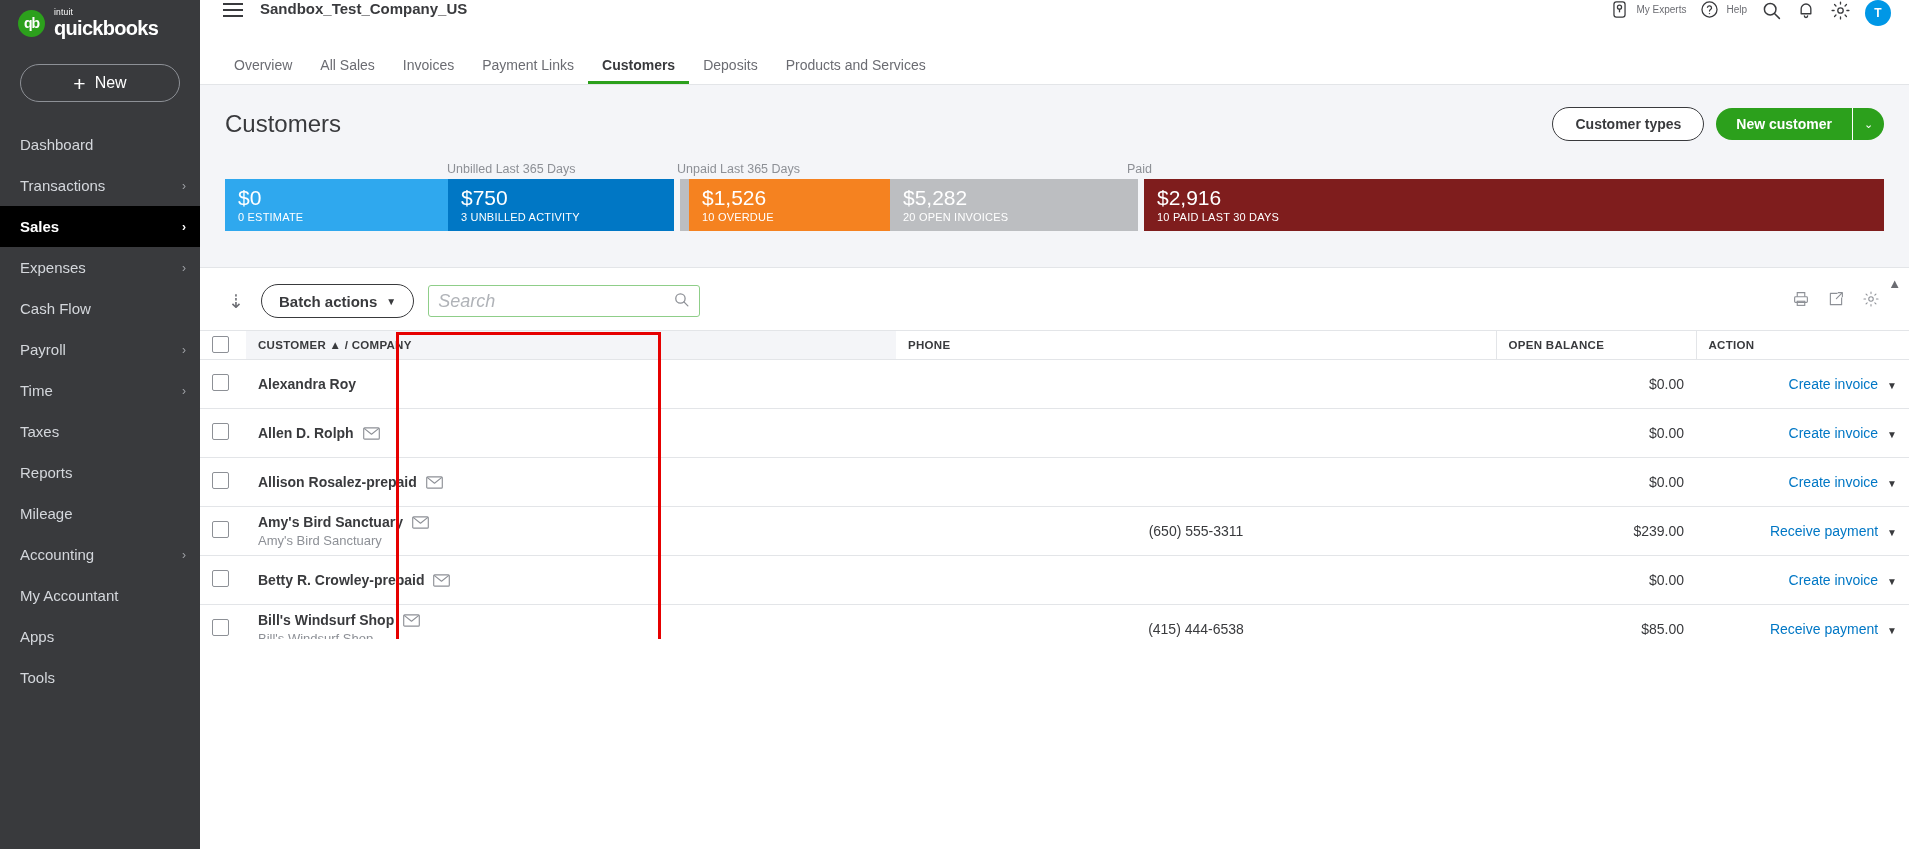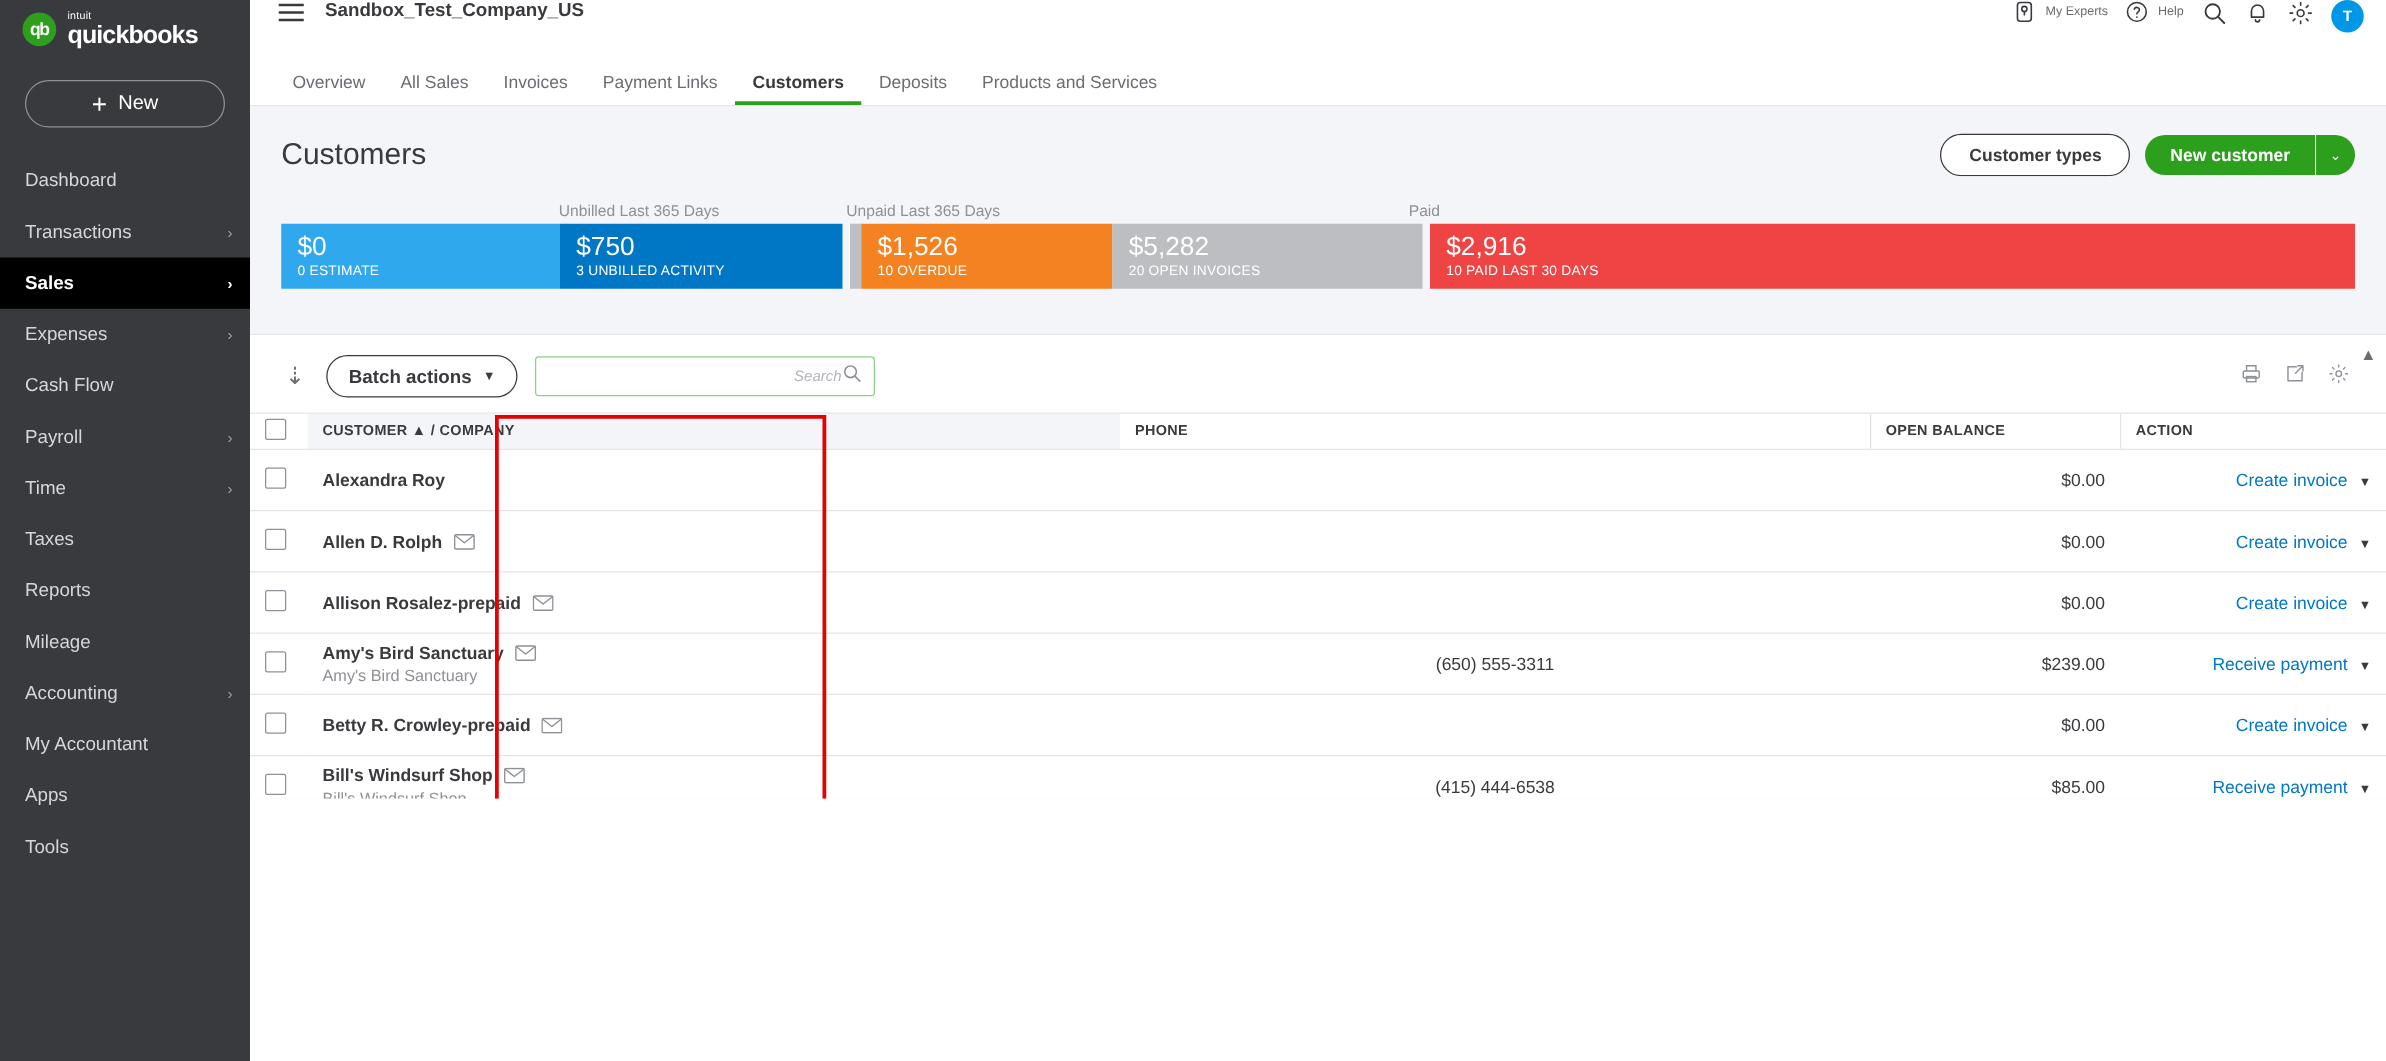--- a/index.html
+++ b/index.html
@@ -126,22 +126,22 @@
     height: 34px; padding: 0 17px; border: 1.5px solid #393a3d; border-radius: 18px;
     background: #fff; color: #393a3d; font-size: 15px; font-weight: 700;
     display: flex; align-items: center; gap: 9px; cursor: pointer;
   }
   .batch-btn .caret { font-size: 10px; }
   .search-box {
     width: 272px; height: 32px; border: 1.5px solid #8fce89; border-radius: 3px;
     display: flex; align-items: center; padding: 0 9px; background: #fff;
   }
   .search-box input {
-    border: 0; outline: 0; flex: 1; font-size: 12px; color: #393a3d;
-    font-family: "Liberation Sans", sans-serif; font-style: italic; text-align: right;
+    border: 0; outline: 0; flex: 1; font-size: 18px; color: #393a3d;
+    font-family: "Liberation Sans", sans-serif; font-style: italic;
   }
   .search-box input::placeholder { color: #b0b3b8; font-style: italic; }
   .toolbar-spacer { flex: 1; }
   .tool-icons { display: flex; align-items: center; gap: 17px; color: #8d9096; margin-right: 4px; }
   .tool-icons span { cursor: pointer; display: block; }
   .collapse-caret {
     position: absolute; right: 8px; top: 8px; color: #6b6c72; font-size: 13px; cursor: pointer;
   }
 
   table.cust { width: 100%; border-collapse: collapse; table-layout: fixed; }
@@ -358,21 +358,21 @@
             <div class="mb-grey-stub"></div>
             <div class="mb-tile" style="background: rgb(245, 130, 32); width: 201px;">
               <div class="mb-amount">$1,526</div>
               <div class="mb-sub">10 OVERDUE</div>
             </div>
             <div class="mb-tile" style="background: rgb(188, 190, 193); width: 248px;">
               <div class="mb-amount">$5,282</div>
               <div class="mb-sub">20 OPEN INVOICES</div>
             </div>
             <div class="mb-gap"></div>
-            <div class="mb-tile" style="background: #ef4444; width: 450px; flex: 1 1 0%;">
+            <div class="mb-tile" style="background: #7f1d1d; width: 450px; flex: 1 1 0%;">
               <div class="mb-amount">$2,916</div>
               <div class="mb-sub">10 PAID LAST 30 DAYS</div>
             </div>
           </div>
       </div>
 
       <div class="table-card">
         <div class="collapse-caret">▲</div>
 
         <div class="table-toolbar">

